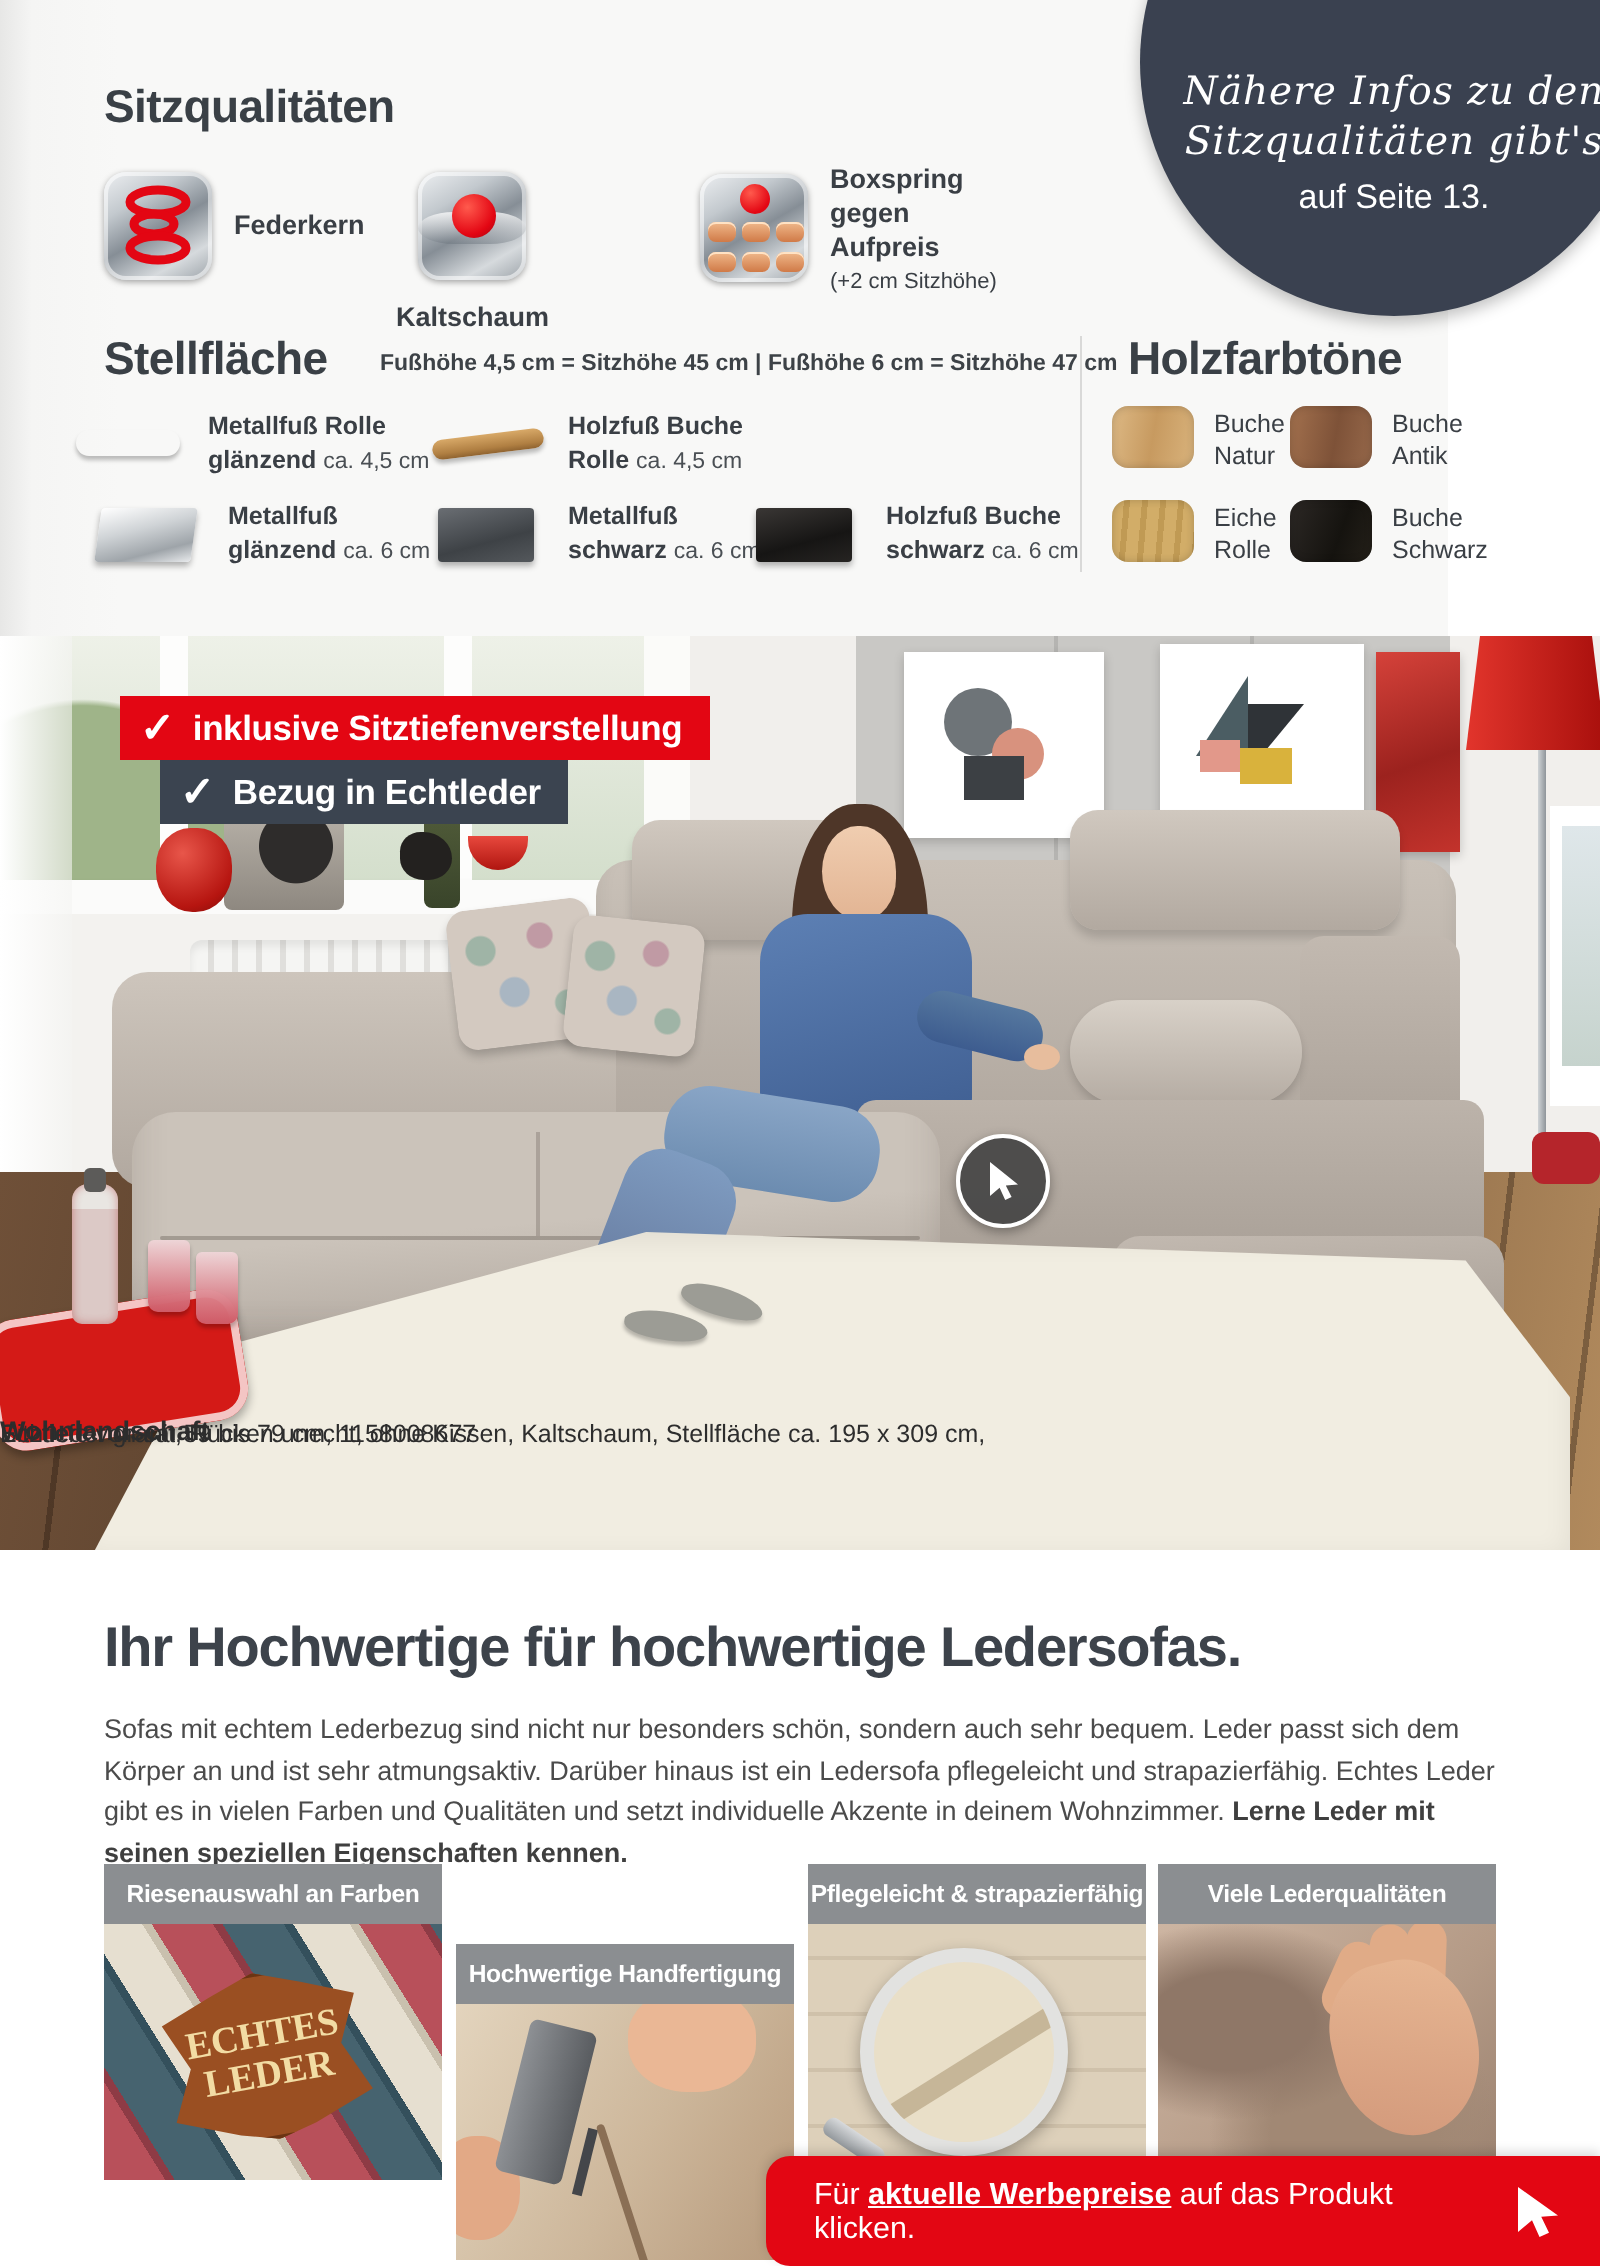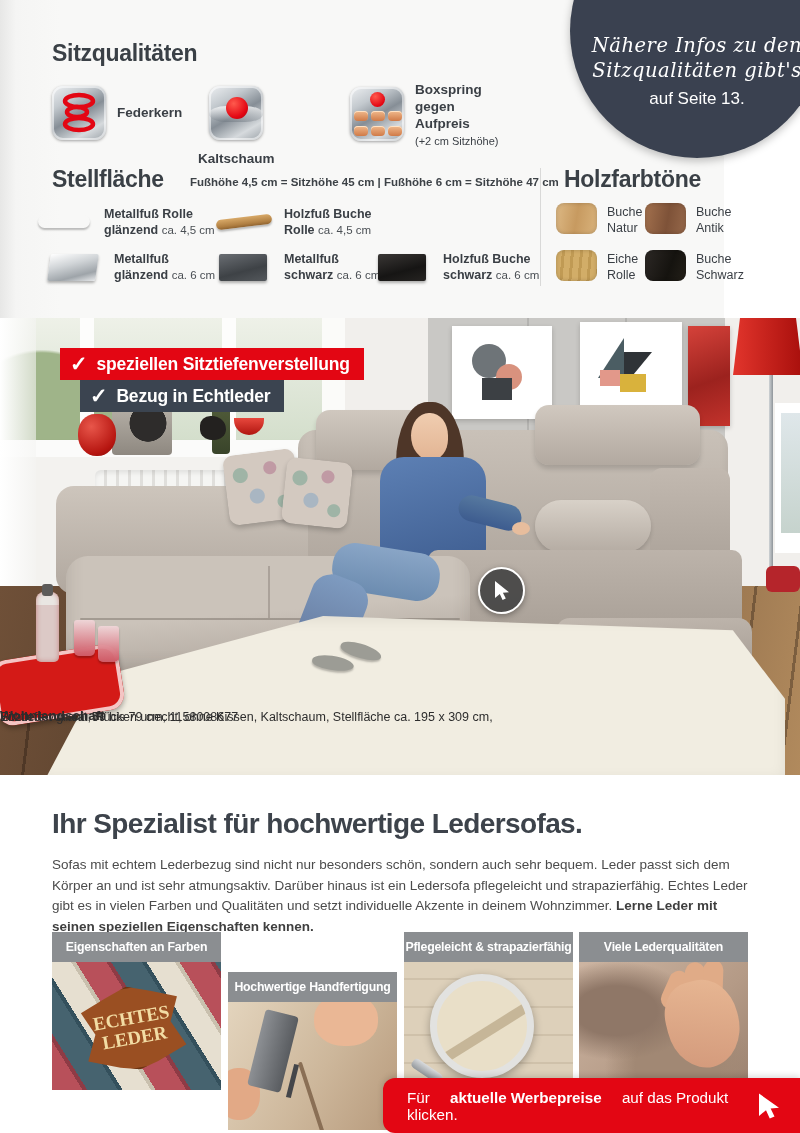--- a/index.html
+++ b/index.html
@@ -228,21 +228,21 @@
      background:linear-gradient(200deg,#e8b894,#d2987a); transform:rotate(-14deg); }
   .hand-f { position:absolute; width:20px; height:40px; border-radius:10px; background:#e0ab87; }
   .hf1 { left:86px; top:8px; transform:rotate(24deg); }
   .hf2 { left:104px; top:0px; transform:rotate(12deg); }
   .hf3 { left:124px; top:-2px; transform:rotate(2deg); }
 
   
   .cta { position:absolute; top:1078px; left:383px; width:417px; height:55px; background:#e30613;
      border-radius:12px 0 0 12px; display:flex; align-items:center; padding:0 16px 0 24px;
      color:#fff; font-size:15.2px; cursor:pointer; box-shadow:0 -2px 6px rgba(0,0,0,.15); }
-  .cta b { margin:16px; }
+  .cta b { margin:0;text-decoration:underline; }
   .cta svg { margin-left:10px; flex:0 0 auto; }
 </style>
 </head>
 <body>
 
 <div class="page">
 
   <div class="top-section">
     <div class="sec-title" id="t-sitz">Sitzqualitäten</div>
 
@@ -453,45 +453,45 @@
 
     <div class="t-tray"></div>
     <div class="t-bottle"></div>
     <div class="t-cap"></div>
     <div class="t-glass tg1"></div>
     <div class="t-glass tg2"></div>
     <div class="h-red-pillow"></div>
 
     <div class="badge badge-red">
       <span class="chk">✓</span>
-      <span>speziellen Sitztiefenverstellung</span>
+      <span>inklusive Sitztiefenverstellung</span>
     </div>
     <div class="badge badge-dark">
       <span class="chk">✓</span>
       <span>Bezug in Echtleder</span>
     </div>
 
     <div class="cursor-btn">
       <svg width="24" height="24" viewBox="0 0 24 24">
         <path d="M5 2 L5 19 L9.8 14.9 L12.6 21 L15.8 19.5 L12.9 13.7 L19 13.3 Z" fill="#fff"></path>
       </svg>
     </div>
 
     <div class="h-caption">
       <div class="h-cap-t">Wohnlandschaft</div>
       <div class="h-cap-l">Echtleder granit, Rücken unecht, ohne Kissen, Kaltschaum, Stellfläche ca. 195 x 309 cm,</div>
       <div class="h-cap-l">Sitztiefe von ca. 59 bis 79 cm, 1158008677</div>
     </div>
   </div>
 
-  <div class="art-head">Ihr Spezialist für hochwertige Ledersofas.</div>
+  <div class="art-head">Ihr Hochwertige für hochwertige Ledersofas.</div>
   <div class="art-body"><span>Sofas mit echtem Lederbezug sind nicht nur besonders schön, sondern auch sehr bequem. Leder passt sich dem Körper an und ist sehr atmungsaktiv. Darüber hinaus ist ein Ledersofa pflegeleicht und strapazierfähig. Echtes Leder gibt es in vielen Farben und Qualitäten und setzt individuelle Akzente in deinem Wohnzimmer. </span><b>Lerne Leder mit seinen speziellen Eigenschaften kennen.</b></div>
 
   <div class="tile ti1">
-    <div class="tile-h">Eigenschaften an Farben</div>
+    <div class="tile-h">Riesenauswahl an Farben</div>
     <div class="tile-img img-rolls">
       <div class="shield">
         <span>ECHTES</span>
         <span>LEDER</span>
       </div>
     </div>
   </div>
   <div class="tile ti2">
     <div class="tile-h">Hochwertige Handfertigung</div>
     <div class="tile-img img-sew">

